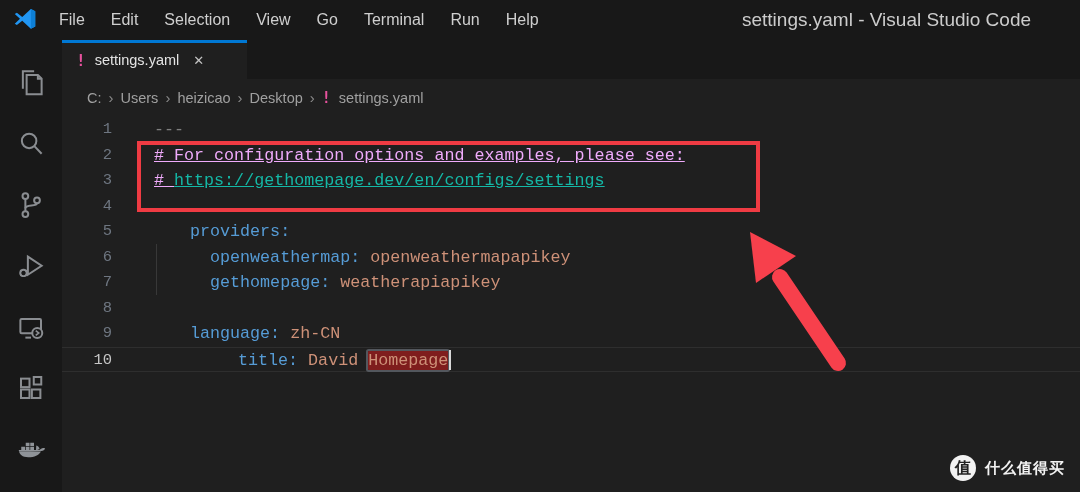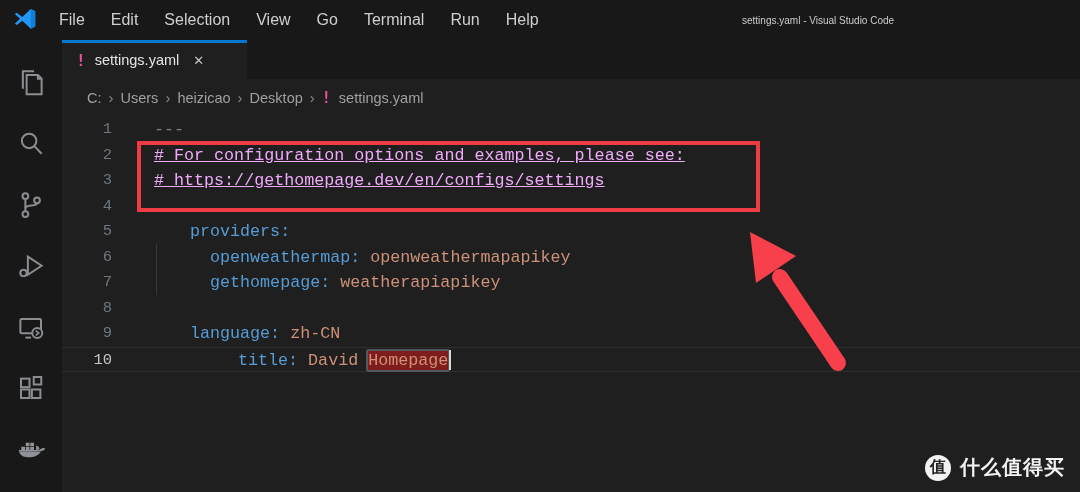--- a/index.html
+++ b/index.html
@@ -7,21 +7,21 @@
   .window {
     position:relative; width:1080px; height:492px; overflow:hidden;
     background:#1f1f1f; font-family:"Liberation Sans", sans-serif;
   }
   
   .titlebar { height:40px; background:#181818; display:flex; align-items:center; position:relative; }
   .vscode-logo { width:26px; height:26px; margin-left:12px; flex:none; }
   .menus { display:flex; margin-left:8px; height:100%; align-items:center; }
   .menu-item { padding:8px 13px; font-size:16px; color:#cfcfcf; line-height:40px; cursor:default; }
   .window-title { position:absolute; left:742px; top:0; height:40px; display:flex; align-items:center;
-                  font-size:10px; color:#cccccc; }
+                  font-size:19px; color:#cccccc; }
   
   .app-body { display:flex; height:452px; }
   .activitybar { width:62px; background:#181818; flex:none; display:flex; flex-direction:column;
                  align-items:center; padding-top:12px; }
   .ab-btn { width:62px; height:61px; display:flex; align-items:center; justify-content:center; cursor:pointer; }
   .ab-btn svg { width:30px; height:30px; }
   .main { flex:1; display:flex; flex-direction:column; min-width:0; }
   
   .tabbar { height:39px; background:#181818; display:flex; }
   .tab { height:39px; background:#1f1f1f; border-top:3px solid #0078d4; display:flex; align-items:center;
@@ -41,38 +41,38 @@
   .editor { flex:1; background:#1f1f1f; position:relative; padding-top:1px; }
   .code-line { display:flex; height:25.5px; line-height:25.5px; width:100%; }
   .code-line.current { border-top:1px solid #2e2e2e; border-bottom:1px solid #2e2e2e;gap:48px; }
   .ln { width:50px; flex:none; text-align:right; color:#6e7681; font-size:15.5px;
         font-family:"Liberation Mono","DejaVu Sans Mono",monospace; }
   .code-line.current .ln { color:#c6c6c6; }
   .code-text { margin-left:42px; white-space:pre; font-size:16.7px;
                font-family:"Liberation Mono","DejaVu Sans Mono",monospace; color:#d4d4d4; }
   .tk.dash { color:#808080; }
   .tk.comment { color:#f0abfc;text-decoration:underline; }
-  .tk.link { color:#f0abfc; text-decoration:underline;margin-top:28px; }
+  .tk.link { color:#14b8a6; text-decoration:underline;margin-top:28px; }
   .tk.key { color:#569cd6;margin-left:36px; }
   .tk.value { color:#ce9178; }
   .tk.plain { color:#d4d4d4; }
   .tk.hl { background:#7f1d1d; box-shadow:0 0 0 2px #53575d; border-radius:1px; }
   .cursor { display:inline-block; width:2px; height:20px; background:#d7d7d7;
             vertical-align:text-bottom; margin-left:1px; }
   .indent-guide { position:absolute; left:94px; top:128px; width:1px; height:51px; background:#383838; }
   
   .anno-rect { position:absolute; left:137px; top:141px; width:623px; height:71px;
                border:4px solid #ef3b43; pointer-events:none; }
   .anno-arrow { position:absolute; left:0; top:0; pointer-events:none; }
   
   .watermark { position:absolute; right:15px; bottom:11px; display:flex; align-items:center; }
   .wm-badge { width:26px; height:26px; border-radius:50%; background:#f2f2f2; color:#222;
               display:flex; align-items:center; justify-content:center; font-size:16px; font-weight:bold;
               margin-right:9px; }
-  .wm-text { color:#f2f2f2; font-size:20px; font-weight:bold; letter-spacing:1px; }
+  .wm-text { color:#f2f2f2; font-size:15px; font-weight:bold; letter-spacing:1px; }
 </style>
 </head>
 <body>
 
 <div class="window">
 
   <div class="titlebar">
     <svg class="vscode-logo" viewBox="0 0 32 32">
       <path fill="#2196f3" d="M23.2 2.5 L12.6 12.2 L6 7.2 L3.4 8.5 L9.8 14.6 L3.4 20.7 L6 22 L12.6 17 L23.2 26.7 L28.6 24.1 V5.1 Z"></path>
       <path fill="#0d7fd6" d="M23.2 2.5 L28.6 5.1 V24.1 L23.2 26.7 Z"></path>

